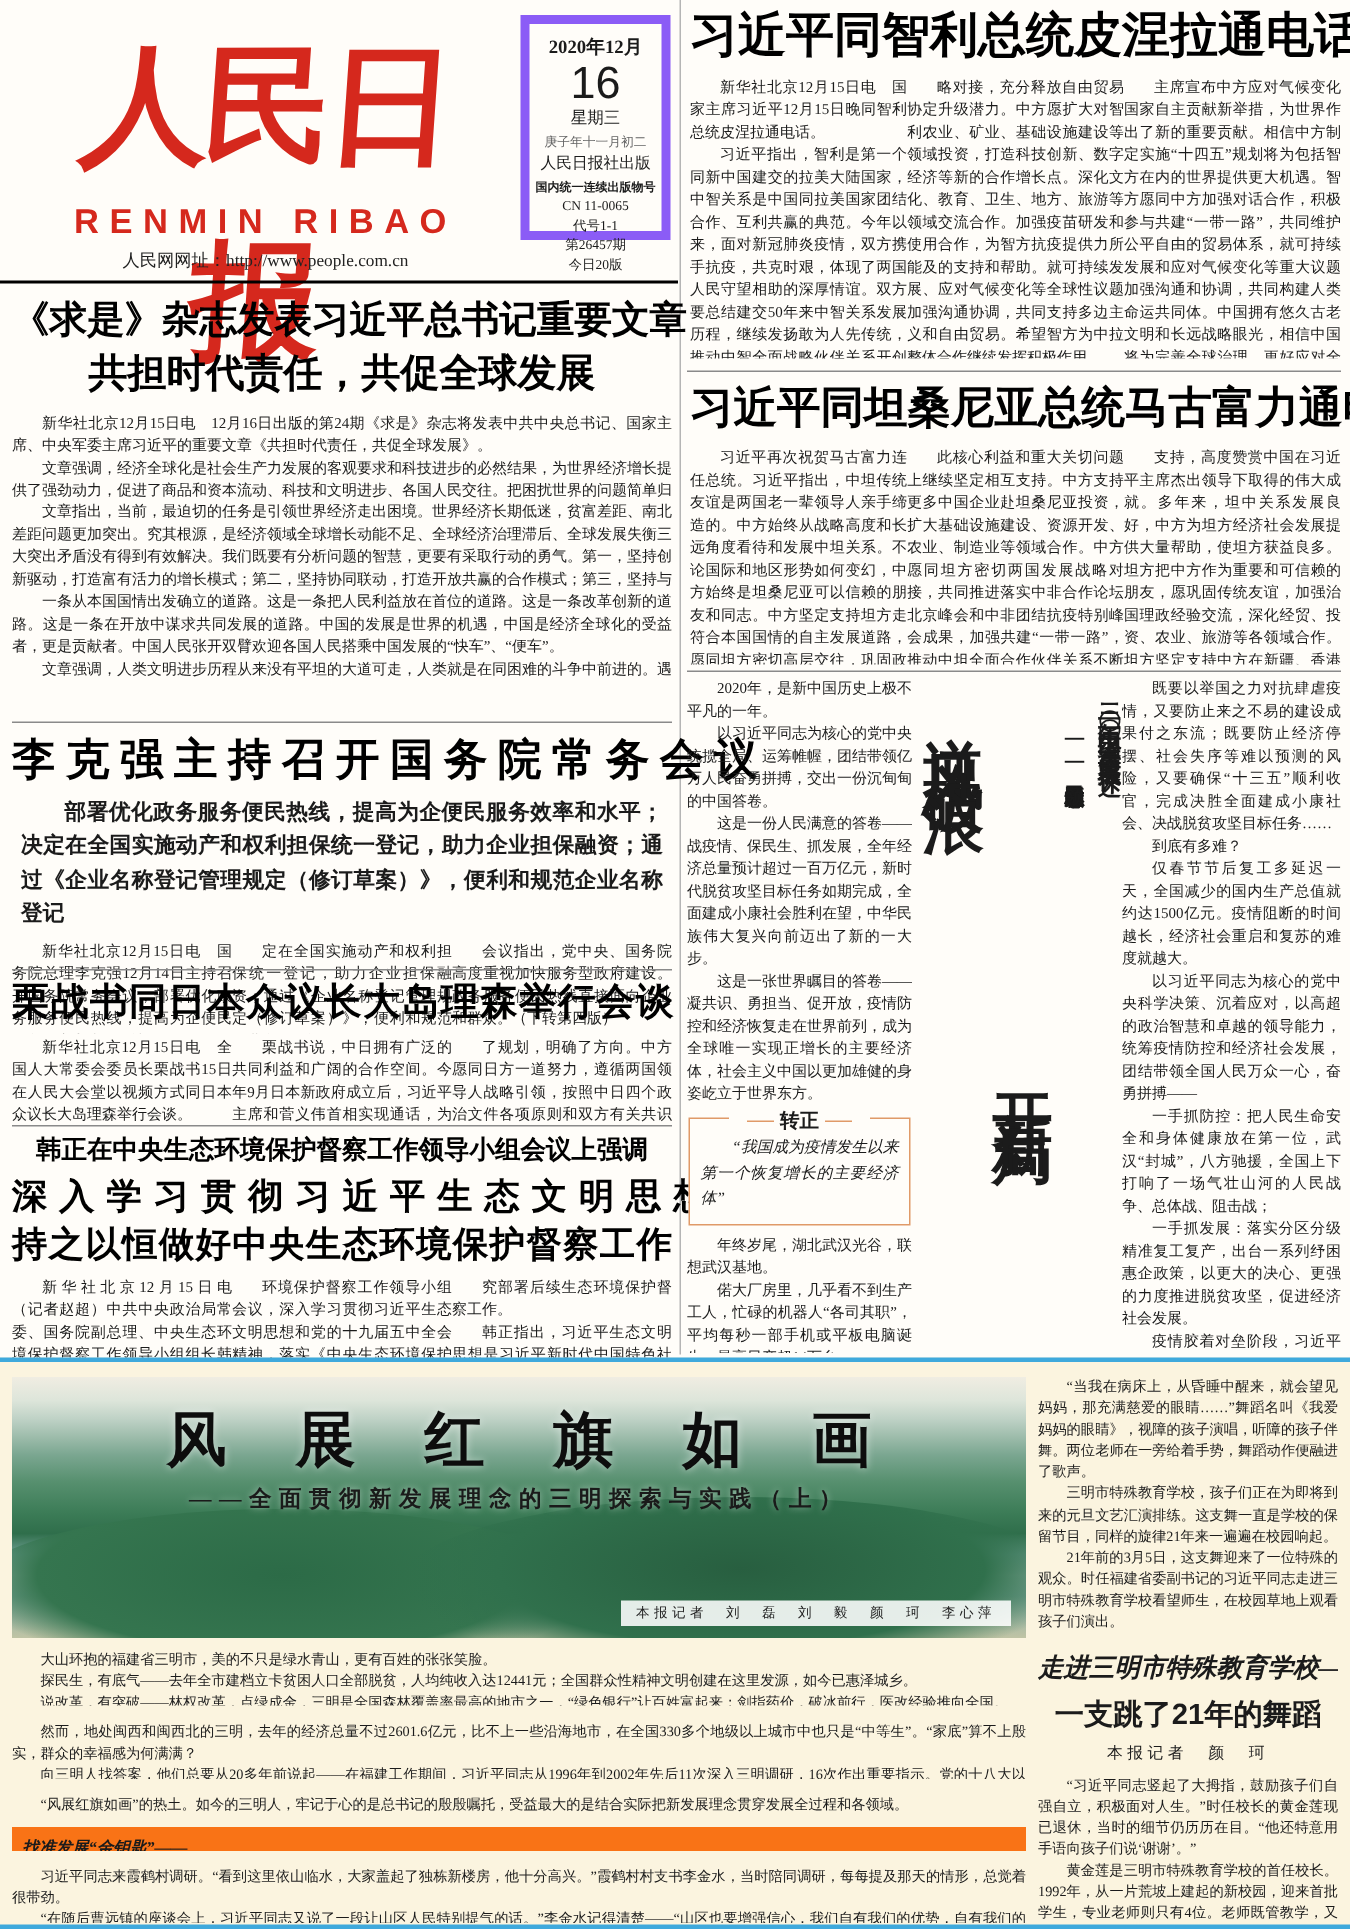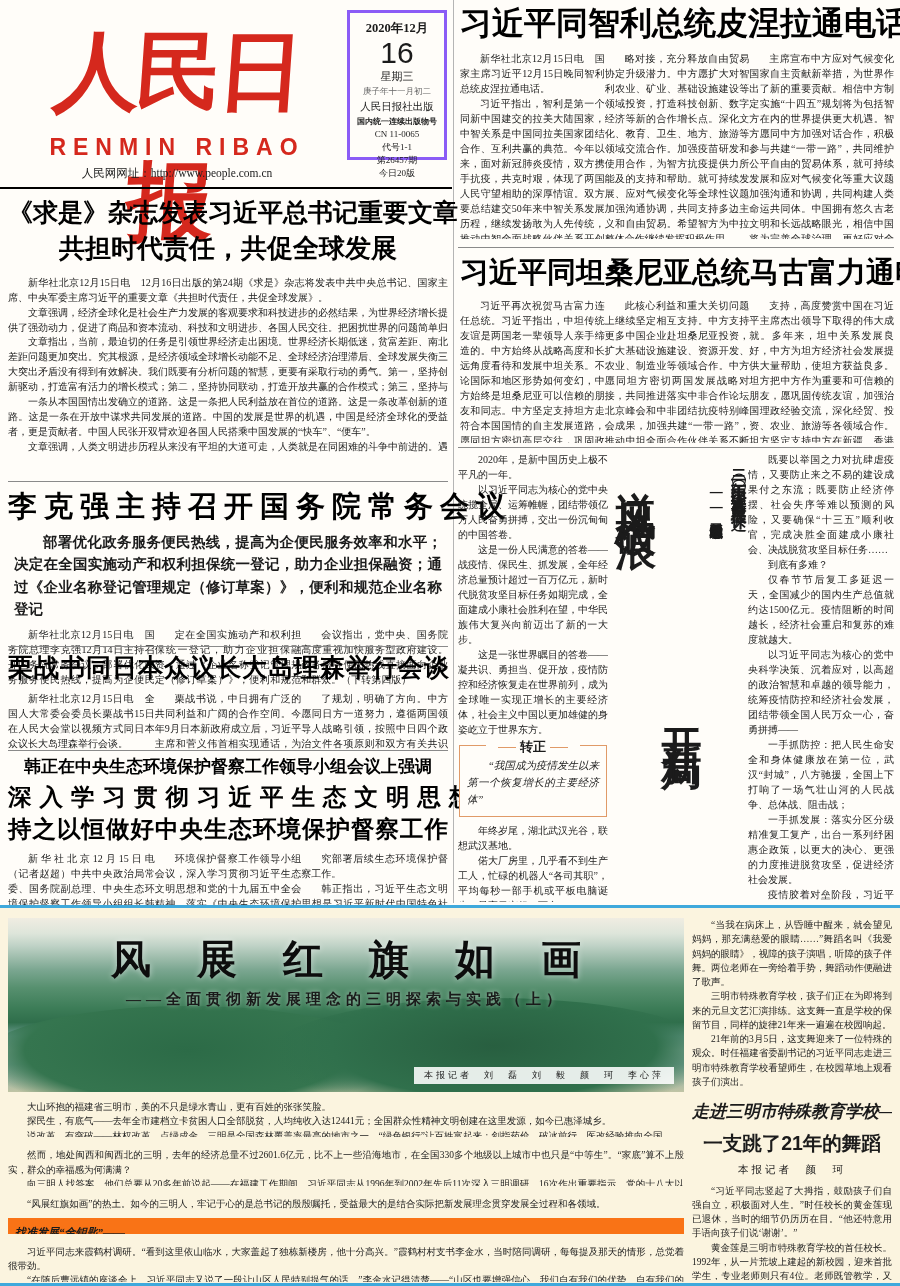--- a/index.html
+++ b/index.html
@@ -12,21 +12,21 @@
   .abs{position:absolute;}
   .hrule{position:absolute;height:1px;background:#8a8a8a;}
   .vrule{position:absolute;width:1px;background:#b5b5b5;}
   
   .logo{position:absolute;left:14px;top:6px;width:326px;height:132px;color:#d5281d;
         font-family:"DejaVu Serif",serif;font-weight:bold;font-size:86px;line-height:130px;
         letter-spacing:-4px;text-align:center;transform:skewX(-4deg);}
   .logo-latin{position:absolute;left:14px;top:134px;width:326px;text-align:center;color:#d5281d;
         font-family:"Liberation Sans","DejaVu Sans",sans-serif;font-weight:bold;font-size:23px;letter-spacing:7px;}
   .site{position:absolute;left:14px;top:166px;width:326px;text-align:center;font-size:11.5px;color:#222;}
-  .datebox{position:absolute;left:347px;top:10px;width:100px;height:150px;border:3px solid #8b5cf6;
+  .datebox{position:absolute;left:347px;top:10px;width:100px;height:150px;border:6px solid #8b5cf6;
         text-align:center;padding-top:6px;box-sizing:border-box;line-height:1.45;}
   .db-ym{font-size:12.5px;font-weight:bold;}
   .db-day{font-size:30px;font-family:"Liberation Sans","DejaVu Sans",sans-serif;line-height:1.05;}
   .db-week{font-size:11px;}
   .db-lunar{font-size:8.5px;color:#666;}
   .db-pub{font-size:10.5px;margin-top:2px;}
   .db-s1{font-size:8px;font-weight:bold;margin-top:2px;}
   .db-s2,.db-s3,.db-s4,.db-s5{font-size:9px;}
   .rule-masthead{position:absolute;left:0;top:187px;width:452px;height:2px;background:#000;}
   .vrule-main{left:453px;top:0;height:903px;}

